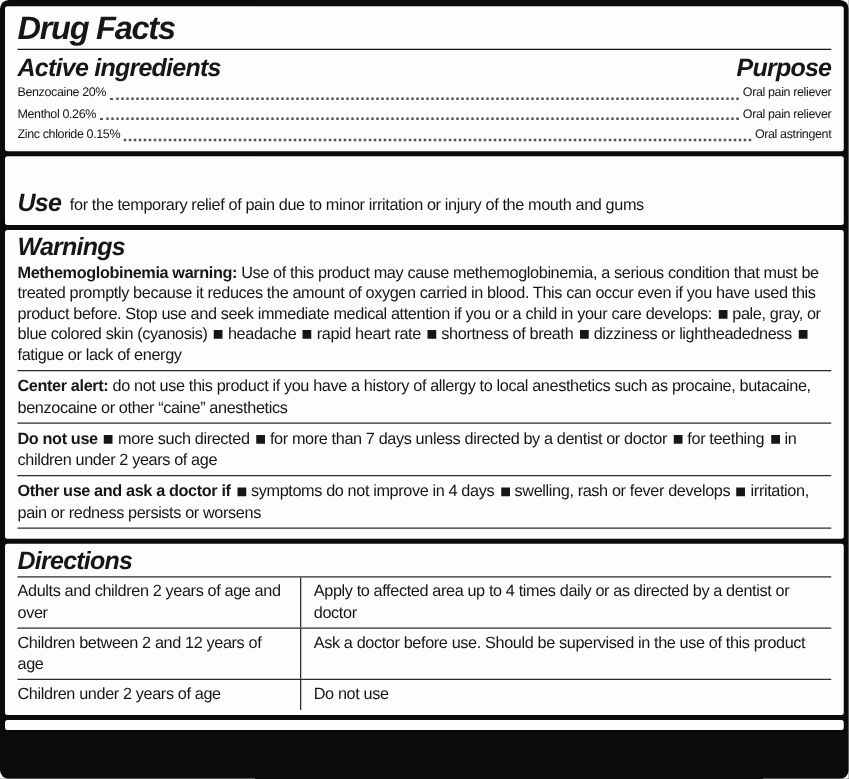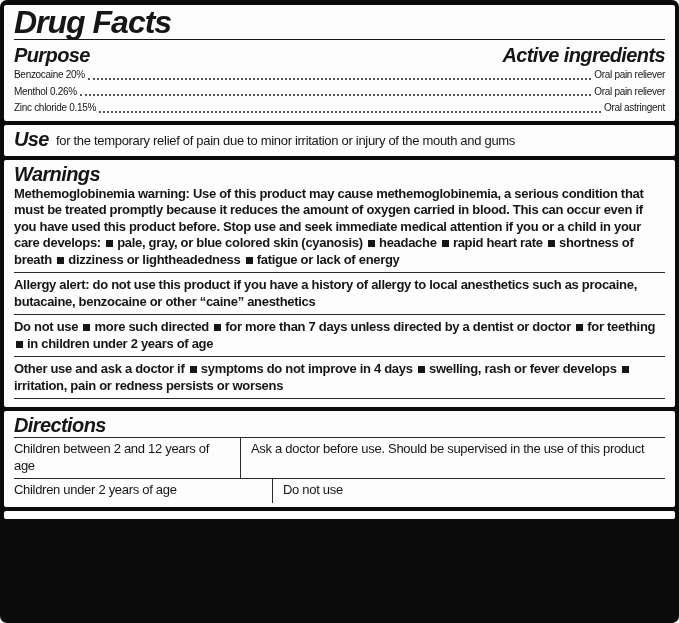--- a/index.html
+++ b/index.html
@@ -14,21 +14,21 @@
     padding:5px 4px 7px 4px;
     display:flex;flex-direction:column;gap:4px;
     overflow:hidden;
   }
   .panel{
     background:#fdfdfd;border-radius:2px;
     padding:2px 10px 4px 10px;
     letter-spacing:-0.3px;
   }
   .h1{
-    font-style:italic;font-weight:bold;font-size:32px;line-height:30px;
+    font-style:italic;font-weight:bold;font-size:26px;line-height:30px;
     letter-spacing:-1px;
   }
   .h2{
     font-style:italic;font-weight:bold;font-size:20px;line-height:24px;
     letter-spacing:-0.6px;
   }
   .h2.inline{display:inline;margin-right:7px;vertical-align:-1px;}
   .rule{border:0;border-top:1.5px solid #161616;margin:2px 0 3px 0;}
   .thinrule{border:0;border-top:1px solid #2a2a2a;margin:4px 0;}
   .body-text,p{font-size:13px;line-height:16.5px;margin:0;}
@@ -36,39 +36,39 @@
   
   .ai-head{display:flex;justify-content:space-between;align-items:baseline;margin-top:1px;}
   .ai-row{display:flex;align-items:stretch;font-size:10px;line-height:16.5px;}
   .ai-row .leader{flex:1;border-bottom:2px dotted #555;margin:0 3px 4px 3px;}
   
   .sq{display:inline-block;width:7px;height:7px;background:#161616;margin:0 4px 0 2px;}
   .bullet{white-space:normal;}
   
   .dir-table{border-top:1px solid #2a2a2a;}
   .dir-row{display:grid;grid-template-columns:226px 1fr;border-bottom:1px solid #2a2a2a;}
-  .dir-row:last-child{border-bottom:0;gap:32px;}
+  .dir-row:last-child{border-bottom:0;}
   .dir-cell{font-size:13px;line-height:16.5px;padding:3px 8px 4px 0;}
   .dir-cell.right{border-left:1px solid #2a2a2a;padding-left:10px;padding-right:0;}
   
   .oneline{display:flex;align-items:baseline;padding-top:3px;padding-bottom:5px;}
-  .oneline .body-text{white-space:nowrap;}
-  .warn-block{margin:0;font-weight:bold;}
+  .oneline .body-text{white-space:nowrap;margin-top:24px;}
+  .warn-block{margin:0;}
 </style>
 </head>
 <body>
 
 <div class="frame">
 
   <div class="panel">
     <div class="h1">Drug Facts</div>
     <hr class="rule">
     <div class="ai-head">
+      <span class="h2">Active ingredients</span>
       <span class="h2">Purpose</span>
-      <span class="h2">Active ingredients</span>
     </div>
     <div class="ai-row">
       <span>Benzocaine 20%</span>
       <span class="leader"></span>
       <span>Oral pain reliever</span>
     </div>
     <div class="ai-row">
       <span>Menthol 0.26%</span>
       <span class="leader"></span>
       <span>Oral pain reliever</span>
@@ -96,21 +96,21 @@
       <span class="bullet"><span class="sq"></span><span>headache</span></span>
       <span class="bullet"><span class="sq"></span><span>rapid heart rate</span></span>
       <span class="bullet"><span class="sq"></span><span>shortness of breath</span></span>
       <span class="bullet"><span class="sq"></span><span>dizziness or lightheadedness</span></span>
       <span class="bullet"><span class="sq"></span><span>fatigue or lack of energy</span></span>
     </p>
 
     <hr class="thinrule">
 
     <p class="warn-block">
-      <b>Allergy alert:</b>
+      <b>Center alert:</b>
       <span>do not use this product if you have a history of allergy to local anesthetics such as procaine, butacaine, benzocaine or other “caine” anesthetics</span>
     </p>
 
     <hr class="thinrule">
 
     <p class="warn-block">
       <b>Do not use</b>
       <span class="bullet"><span class="sq"></span><span>more such directed</span></span>
       <span class="bullet"><span class="sq"></span><span>for more than 7 days unless directed by a dentist or doctor</span></span>
       <span class="bullet"><span class="sq"></span><span>for teething</span></span>
@@ -127,20 +127,24 @@
     </p>
 
     <hr class="thinrule">
 
   </div>
 
   <div class="panel">
     <div class="h2">Directions</div>
     <div class="dir-table">
       <div class="dir-row">
+        <div class="dir-cell">Adults and children 2 years of age and over</div>
+        <div class="dir-cell right">Apply to affected area up to 4 times daily or as directed by a dentist or doctor</div>
+      </div>
+      <div class="dir-row">
         <div class="dir-cell">Children between 2 and 12 years of age</div>
         <div class="dir-cell right">Ask a doctor before use. Should be supervised in the use of this product</div>
       </div>
       <div class="dir-row">
         <div class="dir-cell">Children under 2 years of age</div>
         <div class="dir-cell right">Do not use</div>
       </div>
     </div>
   </div>
 

